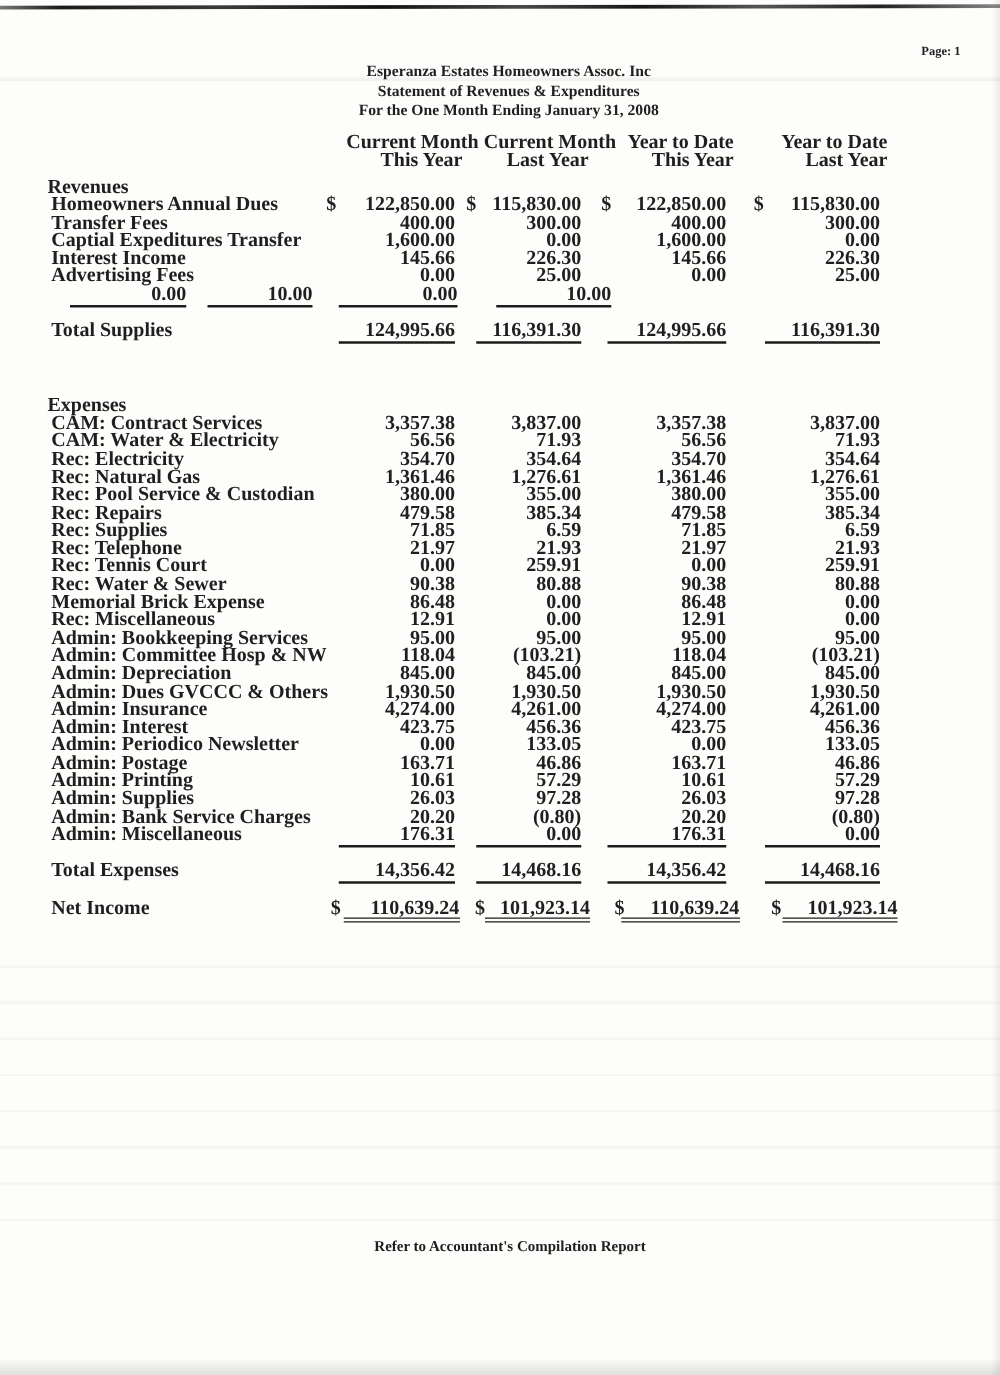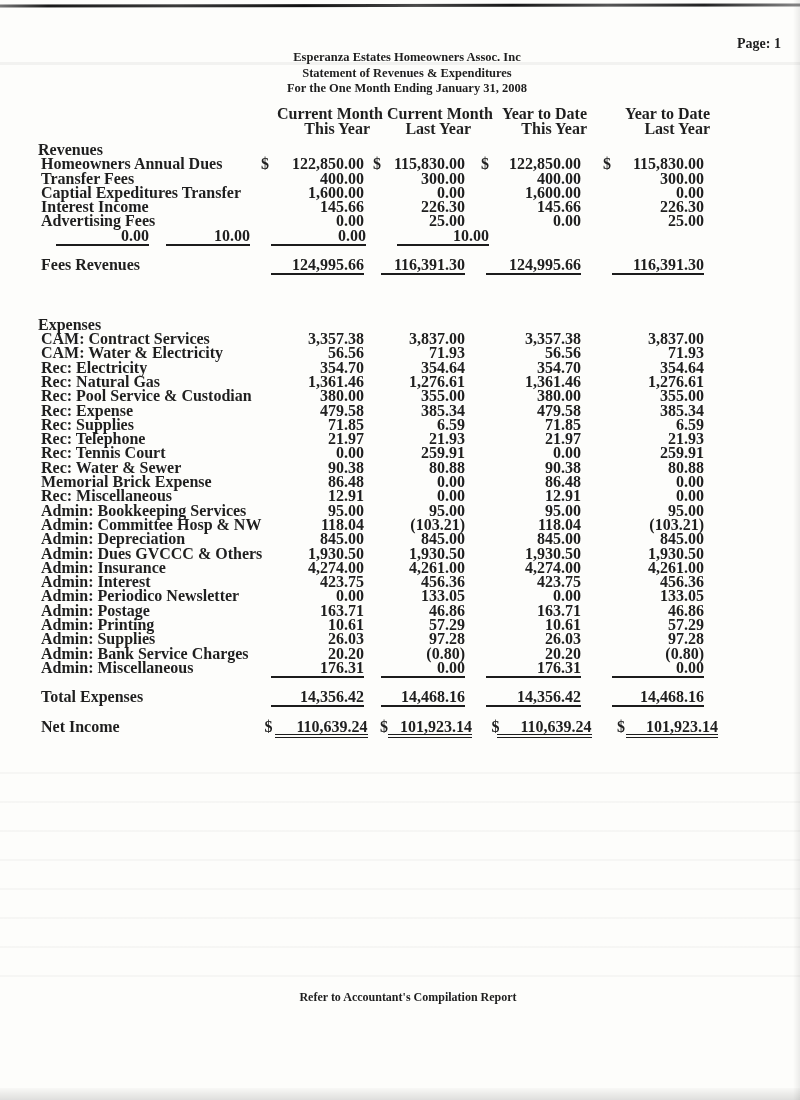--- a/index.html
+++ b/index.html
@@ -15,21 +15,21 @@
     background:linear-gradient(90deg,#777 0%,#1a1a1a 6%,#3a3a3a 22%,#111 38%,#4a4a4a 52%,#161616 64%,#555 76%,#222 88%,#888 100%);
     transform:skewY(-0.08deg);
   }
   .scan-streak-title{position:absolute;top:62px;left:0;width:800px;height:3px;background:rgba(0,0,0,0.045);}
   .scan-streaks{position:absolute;top:745px;left:0;width:800px;height:240px;
     background:repeating-linear-gradient(180deg,transparent 0 27px,rgba(0,0,0,0.028) 27px 29px);}
   .scan-band-bottom{position:absolute;bottom:0;left:0;width:800px;height:12px;
     background:linear-gradient(180deg,rgba(0,0,0,0.02),rgba(0,0,0,0.12));}
   .scan-edge-right{position:absolute;top:0;right:0;width:7px;height:1100px;
     background:linear-gradient(270deg,rgba(0,0,0,0.07),rgba(0,0,0,0));}
-  .page-num{position:absolute;top:36px;left:737px;font-size:14px;}
+  .page-num{position:absolute;top:36px;left:737px;font-size:10px;}
   .doc-header{position:absolute;top:50px;left:0;width:814px;text-align:center;
     font-size:12.5px;line-height:15.5px;}
   .footer{position:absolute;top:990px;left:0;width:816px;text-align:center;font-size:12px;}
   
   .table-area{position:absolute;top:106px;left:38px;width:680px;font-size:16px;}
   .row{display:flex;height:14.3px;line-height:14.3px;white-space:nowrap;}
   .row.hdr{height:15px;line-height:15px;}
   .row.ul-row{height:17px;}
   .row.total-row{margin-top:12px;height:17px;}
   .row.net-row{margin-top:13px;height:18px;justify-content:space-between;}
@@ -187,21 +187,21 @@
             <span class="amt u1">10.00</span>
           </span>
           <span class="cell c3">
             <span class="amt u1">0.00</span>
           </span>
           <span class="cell c4">
             <span class="amt u1">10.00</span>
           </span>
         </div>
         <div class="row total-row">
-          <span class="label">Fees Revenues</span>
+          <span class="label">Total Supplies</span>
           <span class="cell c1">
             <span class="amt u1">124,995.66</span>
           </span>
           <span class="cell c2">
             <span class="amt u1">116,391.30</span>
           </span>
           <span class="cell c3">
             <span class="amt u1">124,995.66</span>
           </span>
           <span class="cell c4">
@@ -278,21 +278,21 @@
             <span class="amt">355.00</span>
           </span>
           <span class="cell c3">
             <span class="amt">380.00</span>
           </span>
           <span class="cell c4">
             <span class="amt">355.00</span>
           </span>
         </div>
         <div class="row">
-          <span class="label">Rec: Expense</span>
+          <span class="label">Rec: Repairs</span>
           <span class="cell c1">
             <span class="amt">479.58</span>
           </span>
           <span class="cell c2">
             <span class="amt">385.34</span>
           </span>
           <span class="cell c3">
             <span class="amt">479.58</span>
           </span>
           <span class="cell c4">

